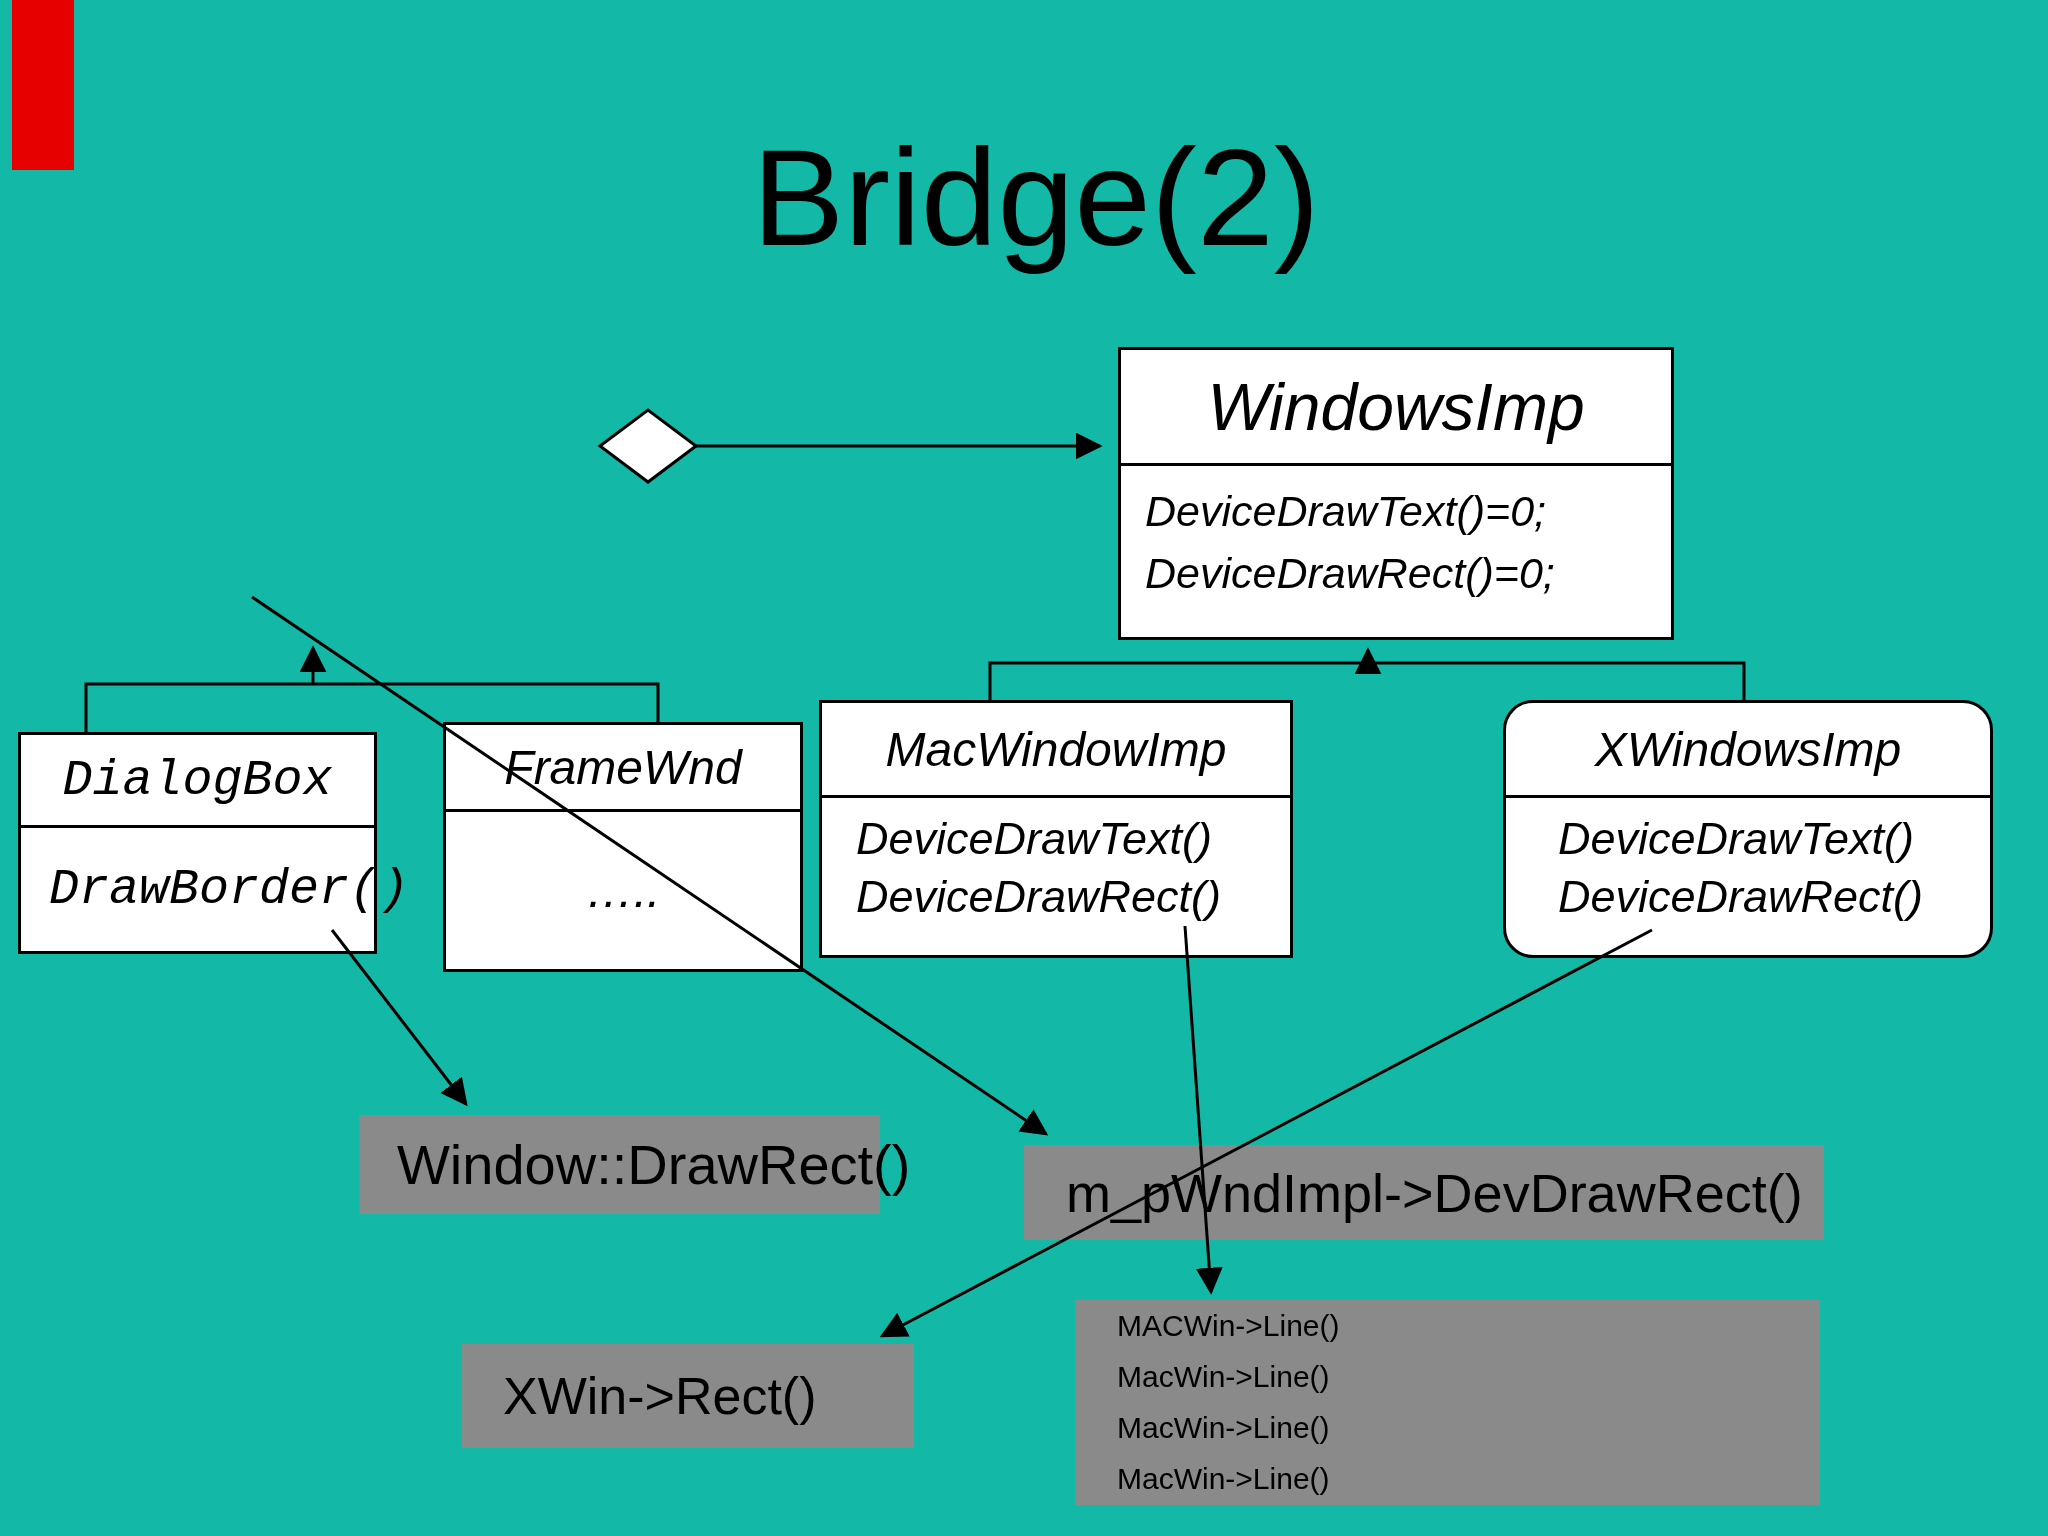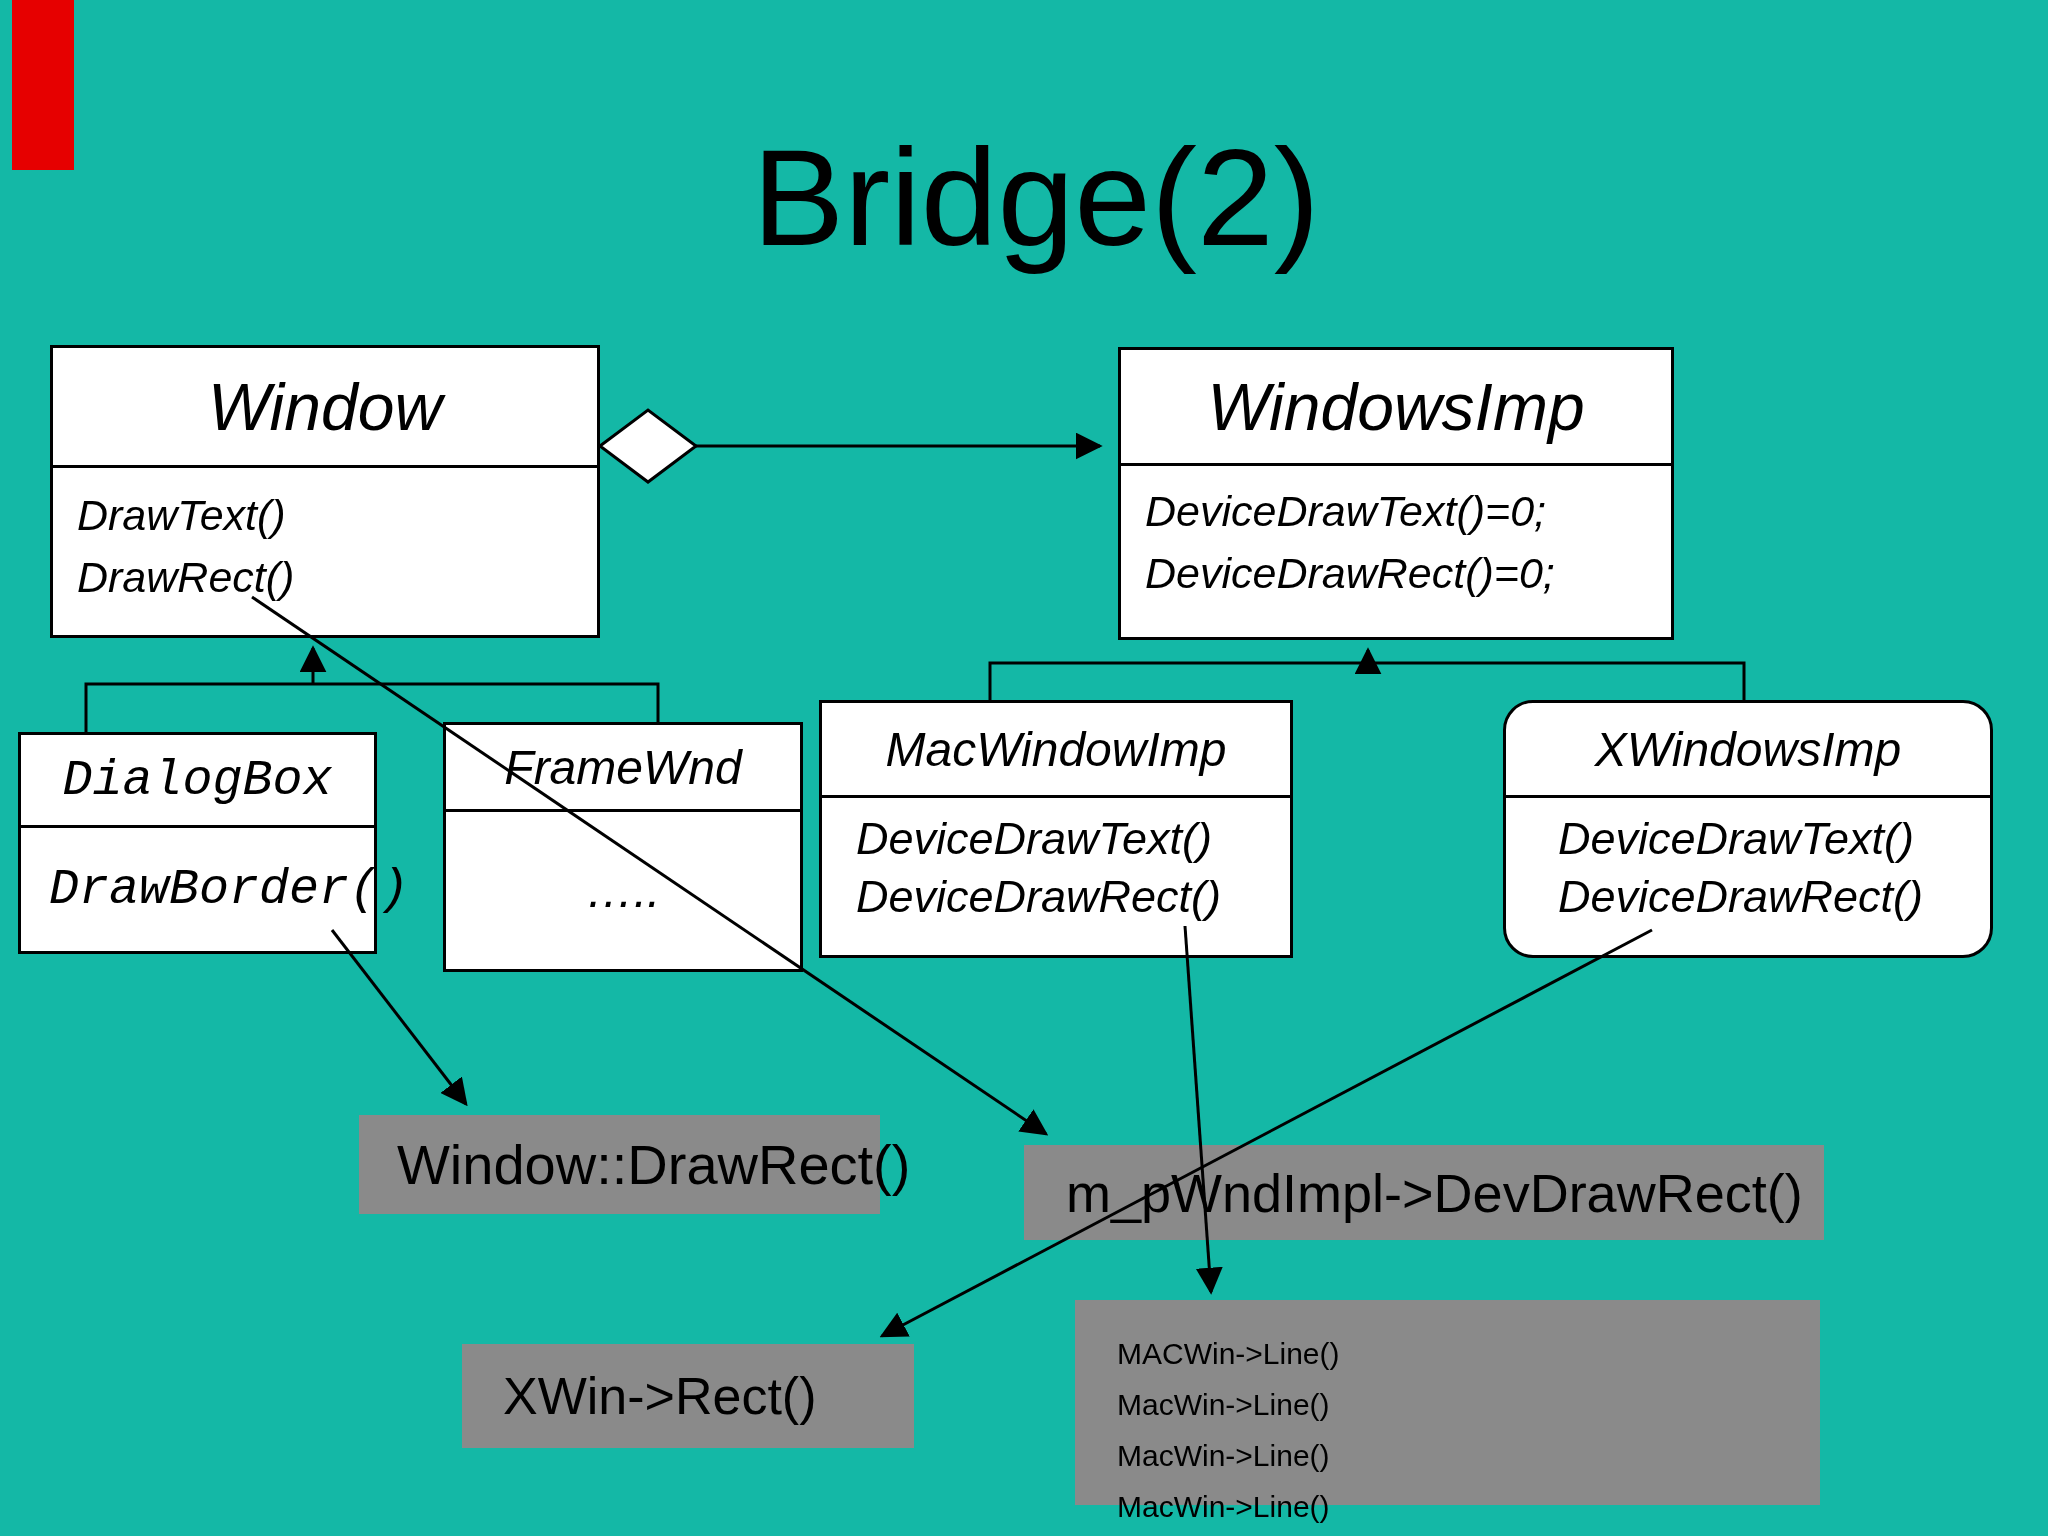--- a/index.html
+++ b/index.html
@@ -93,21 +93,21 @@
   #note-impl{
     left:1024px; top:1145px; width:800px; height:95px;
     font-size:54px; display:flex; align-items:center; padding-left:42px;
   }
   #note-xwin{
     left:462px; top:1344px; width:452px; height:104px;
     font-size:52px; display:flex; align-items:center; padding-left:41px;
   }
   #note-macwin{
     left:1075px; top:1300px; width:745px; height:205px;
-    font-size:30px; padding:28px 0 0 42px;
+    font-size:30px; padding:0 0 0 42px;
   }
   #note-macwin .call-line{ line-height:51px; }
 
   svg.connectors{
     position:absolute;
     left:0; top:0;
     pointer-events:none;
   }
   svg.connectors line, svg.connectors polyline, svg.connectors polygon.diamond{
     stroke:#000; stroke-width:3; fill:none;
@@ -116,27 +116,20 @@
 </style>
 </head>
 <body>
 
 <div id="slide">
 
   <div class="red-bar" style="left:12px;top:0;width:62px;height:170px;"></div>
 
   <div class="slide-title">Bridge(2)</div>
 
-  <div class="uml-box" id="box-window">
-    <div class="uml-head">Window</div>
-    <div class="uml-body">
-      <div class="m">DrawText()</div>
-      <div class="m">DrawRect()</div>
-    </div>
-  </div>
 
   <div class="uml-box" id="box-windowsimp">
     <div class="uml-head">WindowsImp</div>
     <div class="uml-body">
       <div class="m">DeviceDrawText()=0;</div>
       <div class="m">DeviceDrawRect()=0;</div>
     </div>
   </div>
 
   <div class="uml-box" id="box-dialogbox">

